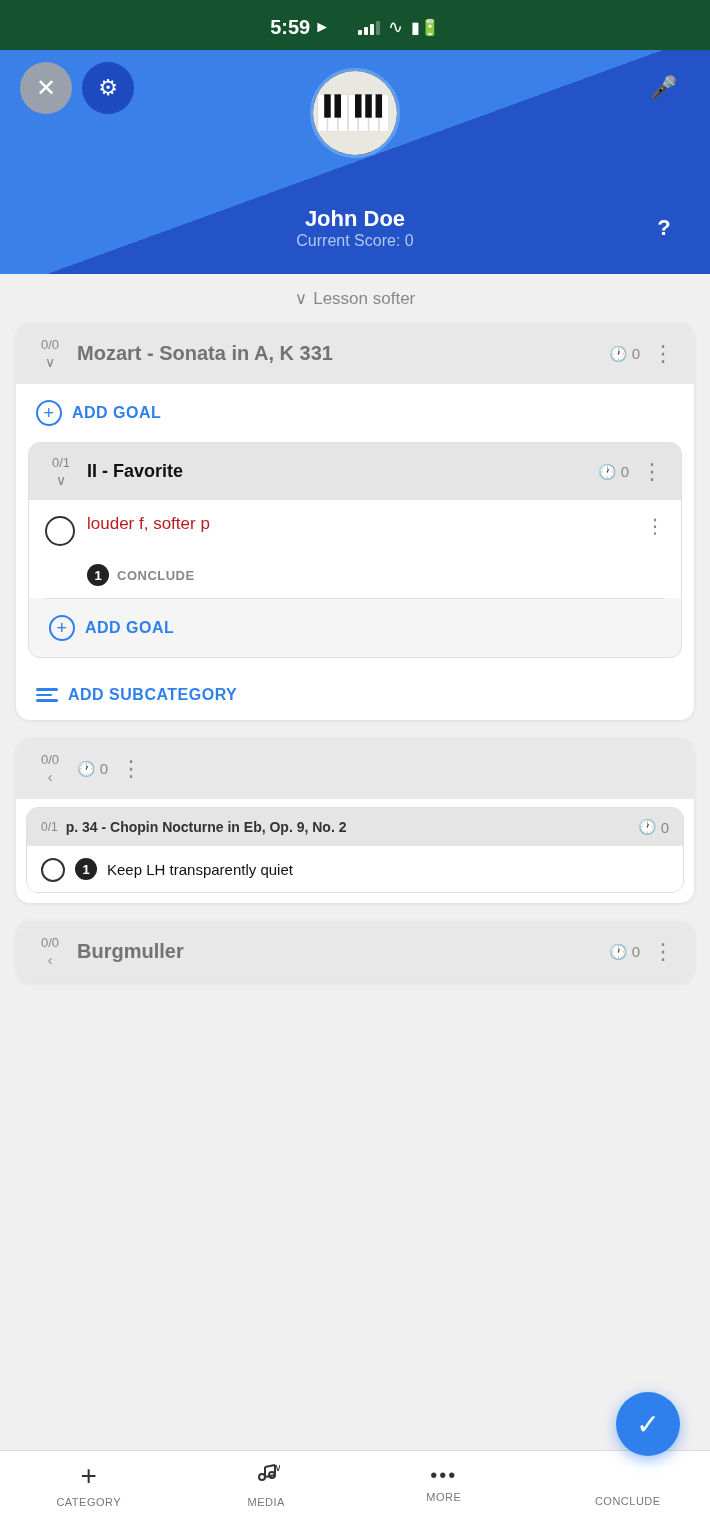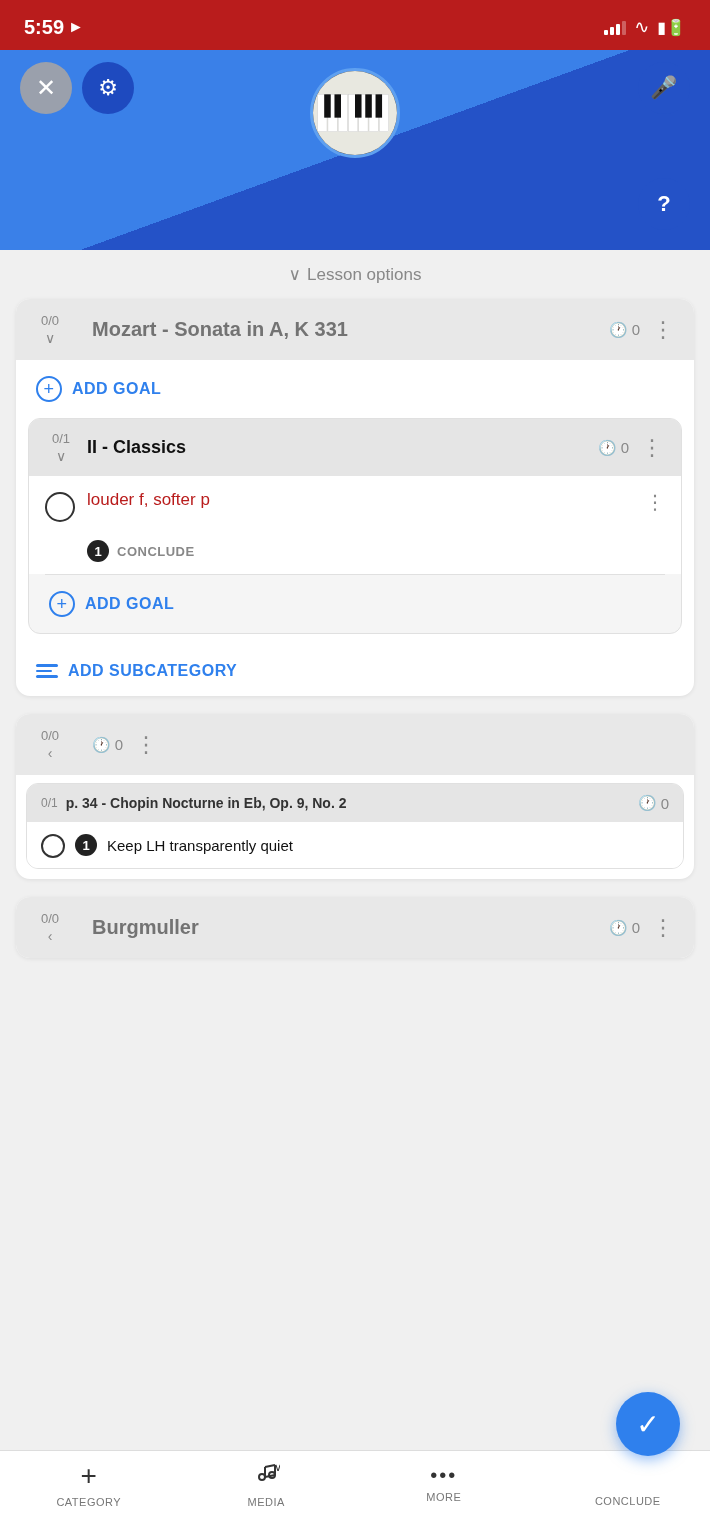--- a/index.html
+++ b/index.html
@@ -7,23 +7,23 @@
     body {
       width: 710px;
       min-height: 1536px;
       font-family: -apple-system, BlinkMacSystemFont, 'Helvetica Neue', Arial, sans-serif;
       background: #f0f0f0;
       overflow-x: hidden;
     }
 
     
     .status-bar {
-      background: #b91c1c;
-      display: flex;
-      justify-content: space-between;
+      background: #14532d;
+      display: flex;
+      justify-content: center;
       align-items: center;
       padding: 10px 24px 6px;
       height: 50px;
       gap: 28px;
     }
     .status-time {
       color: white;
       font-size: 20px;
       font-weight: 600;
       display: flex;
@@ -136,21 +136,21 @@
       margin-bottom: 18px;
       overflow: hidden;
       box-shadow: 0 1px 4px rgba(0,0,0,0.08);
     }
 
     .category-header {
       background: #e8e8e8;
       padding: 14px 16px;
       display: flex;
       align-items: center;
-      gap: 24px;
+      gap: 9px;
     }
     .category-score-label {
       display: flex;
       flex-direction: column;
       align-items: center;
       min-width: 36px;
     }
     .score-fraction {
       font-size: 13px;
       color: #888;
@@ -464,29 +464,33 @@
           <rect x="56" y="25" width="7" height="25" fill="#111"></rect>
           <rect x="67" y="25" width="7" height="25" fill="#111"></rect>
         </svg>
       </div>
     </div>
     <button class="circle-btn circle-btn-blue">
       <span style="font-size:22px;">🎤</span>
     </button>
   </div>
 
+  <div class="user-info">
+    <div class="user-name">John Doe</div>
+    <div class="user-score">Current Score: 0</div>
+  </div>
 
   <button class="circle-btn circle-btn-blue" style="position:absolute;right:20px;bottom:20px;">
     <span style="font-size:22px;font-weight:700;">?</span>
   </button>
 </div>
 
 <div class="lesson-options-row">
   <span>∨</span>
-  <span>Lesson options</span>
+  <span>Lesson softer</span>
 </div>
 
 <div class="main-content scroll-area">
 
   <div class="category-card">
     <div class="category-header">
       <div class="category-score-label">
         <span class="score-fraction">0/0</span>
         <span class="chevron-down">∨</span>
       </div>
@@ -504,21 +508,21 @@
       <div class="plus-circle">+</div>
       <span>ADD GOAL</span>
     </div>
 
     <div class="subcategory-card">
       <div class="subcategory-header">
         <div class="category-score-label">
           <span class="score-fraction">0/1</span>
           <span class="chevron-down">∨</span>
         </div>
-        <span class="subcategory-title">II - Classics</span>
+        <span class="subcategory-title">II - Favorite</span>
         <div class="category-meta">
           <div class="time-badge">
             <span>🕐</span>
             <span>0</span>
           </div>
           <span class="three-dots">⋮</span>
         </div>
       </div>
 
       <div class="goal-item">

